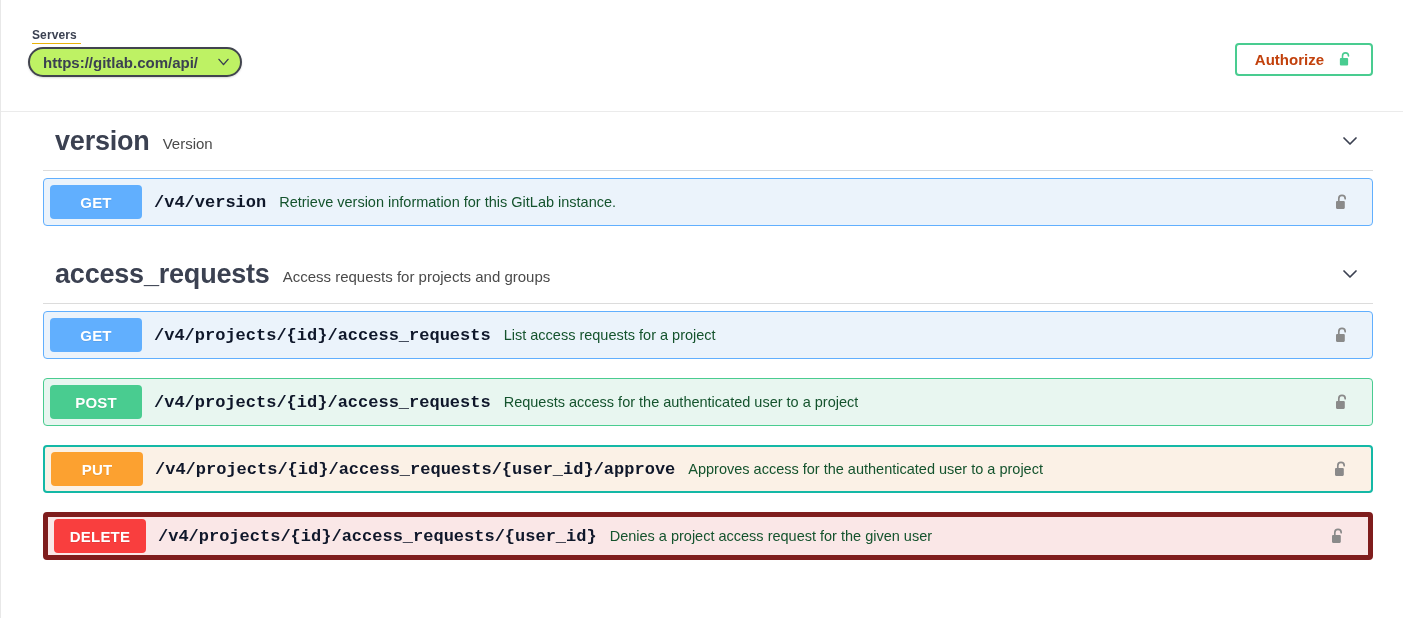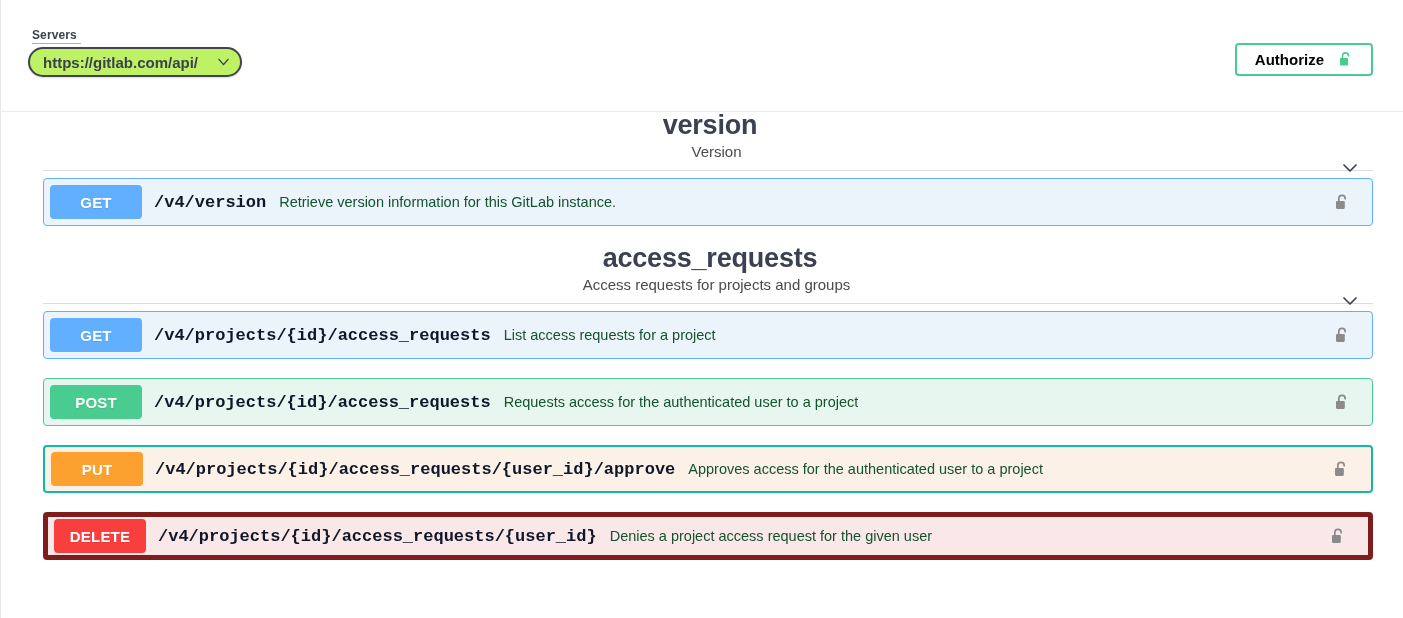--- a/index.html
+++ b/index.html
@@ -85,21 +85,21 @@
     display: inline-flex;
     align-items: center;
     justify-content: center;
     gap: 14px;
     height: 33px;
     padding: 0 18px;
     box-sizing: border-box;
     border: 2px solid #49cc90;
     border-radius: 4px;
     background: #ffffff;
-    color: #000000;
+    color: #c2410c;
     font-size: 15px;
     font-weight: bold;
     cursor: pointer;
     white-space: nowrap;
   }
   .authorize-btn .lock-green { display: block; width: 15px; height: 17px; }
 
   
   .sections {
     padding: 0 30px 0 42px;
@@ -107,21 +107,20 @@
   .tag-section { margin-top: 0; }
 
   .tag-header {
     display: flex;
     align-items: center;
     height: 58px;
     border-bottom: 1px solid #dcdcdc;
     cursor: pointer;
     padding-left: 12px;
     padding-right: 8px;
-    flex-direction: column;
   }
   .tag-name {
     font-size: 27px;
     font-weight: bold;
     color: #3b4151;
     letter-spacing: -0.2px;
     line-height: 1;
   }
   .tag-desc {
     margin-left: 13px;

